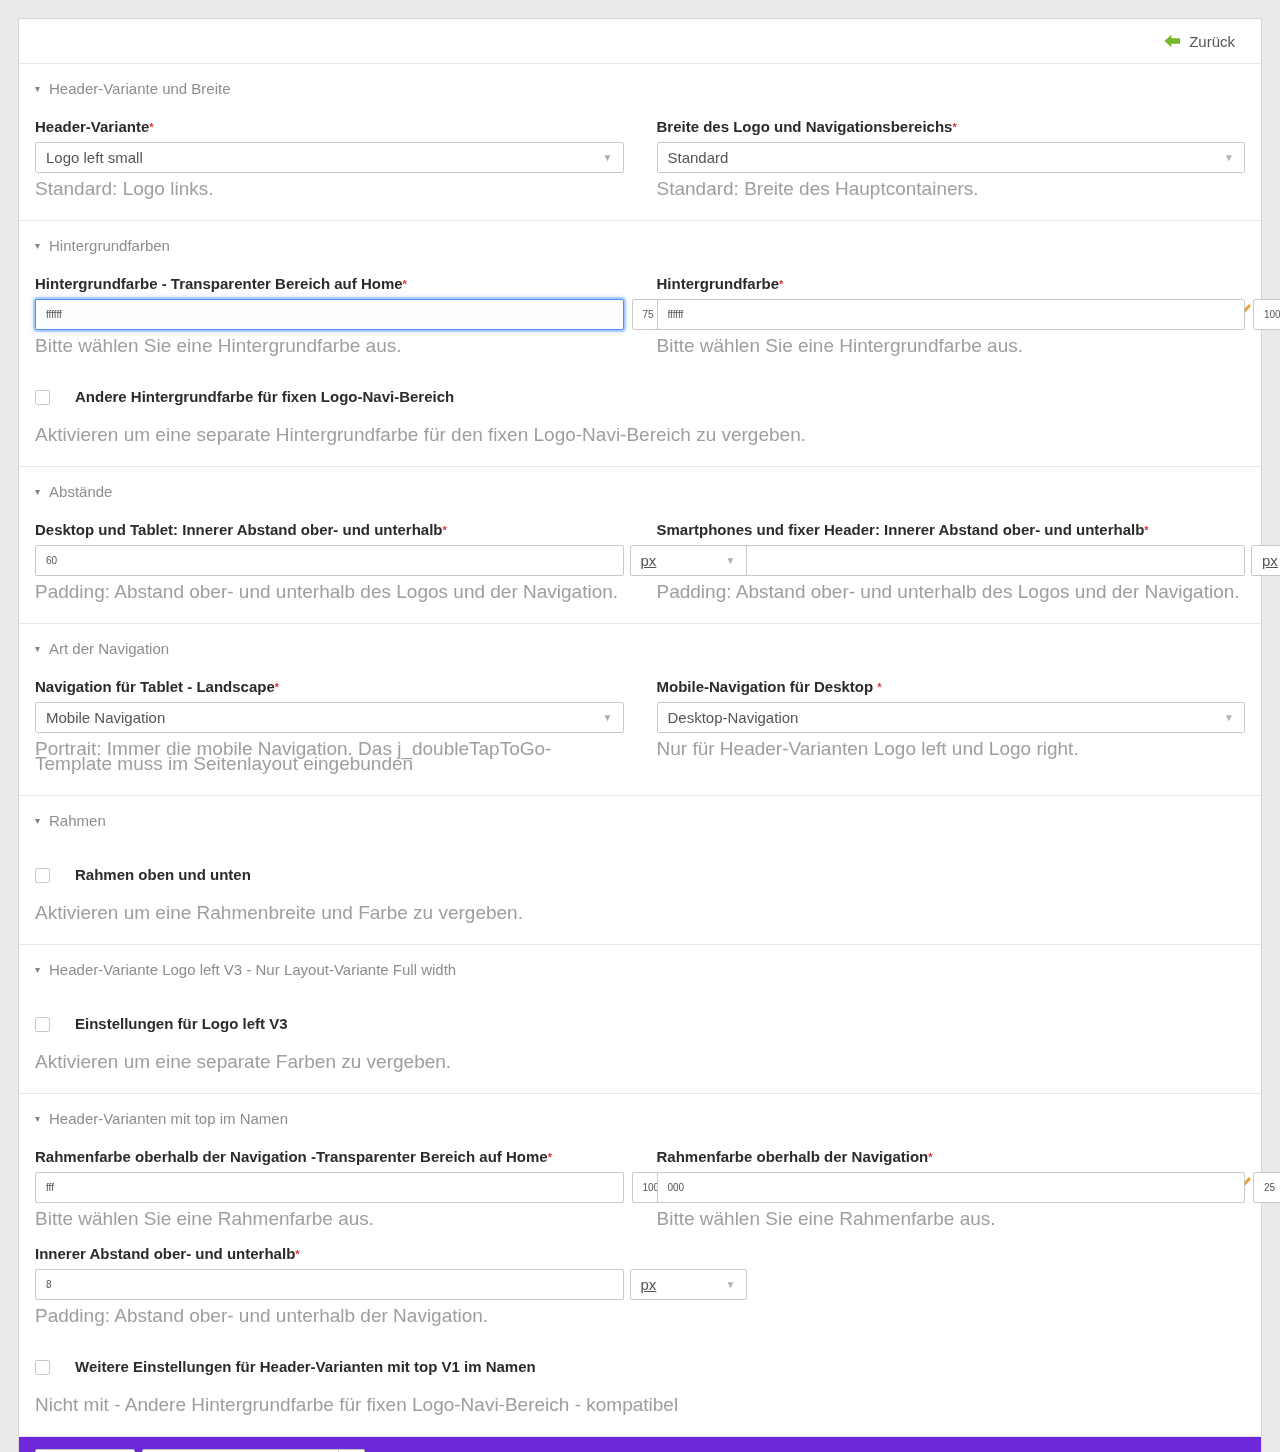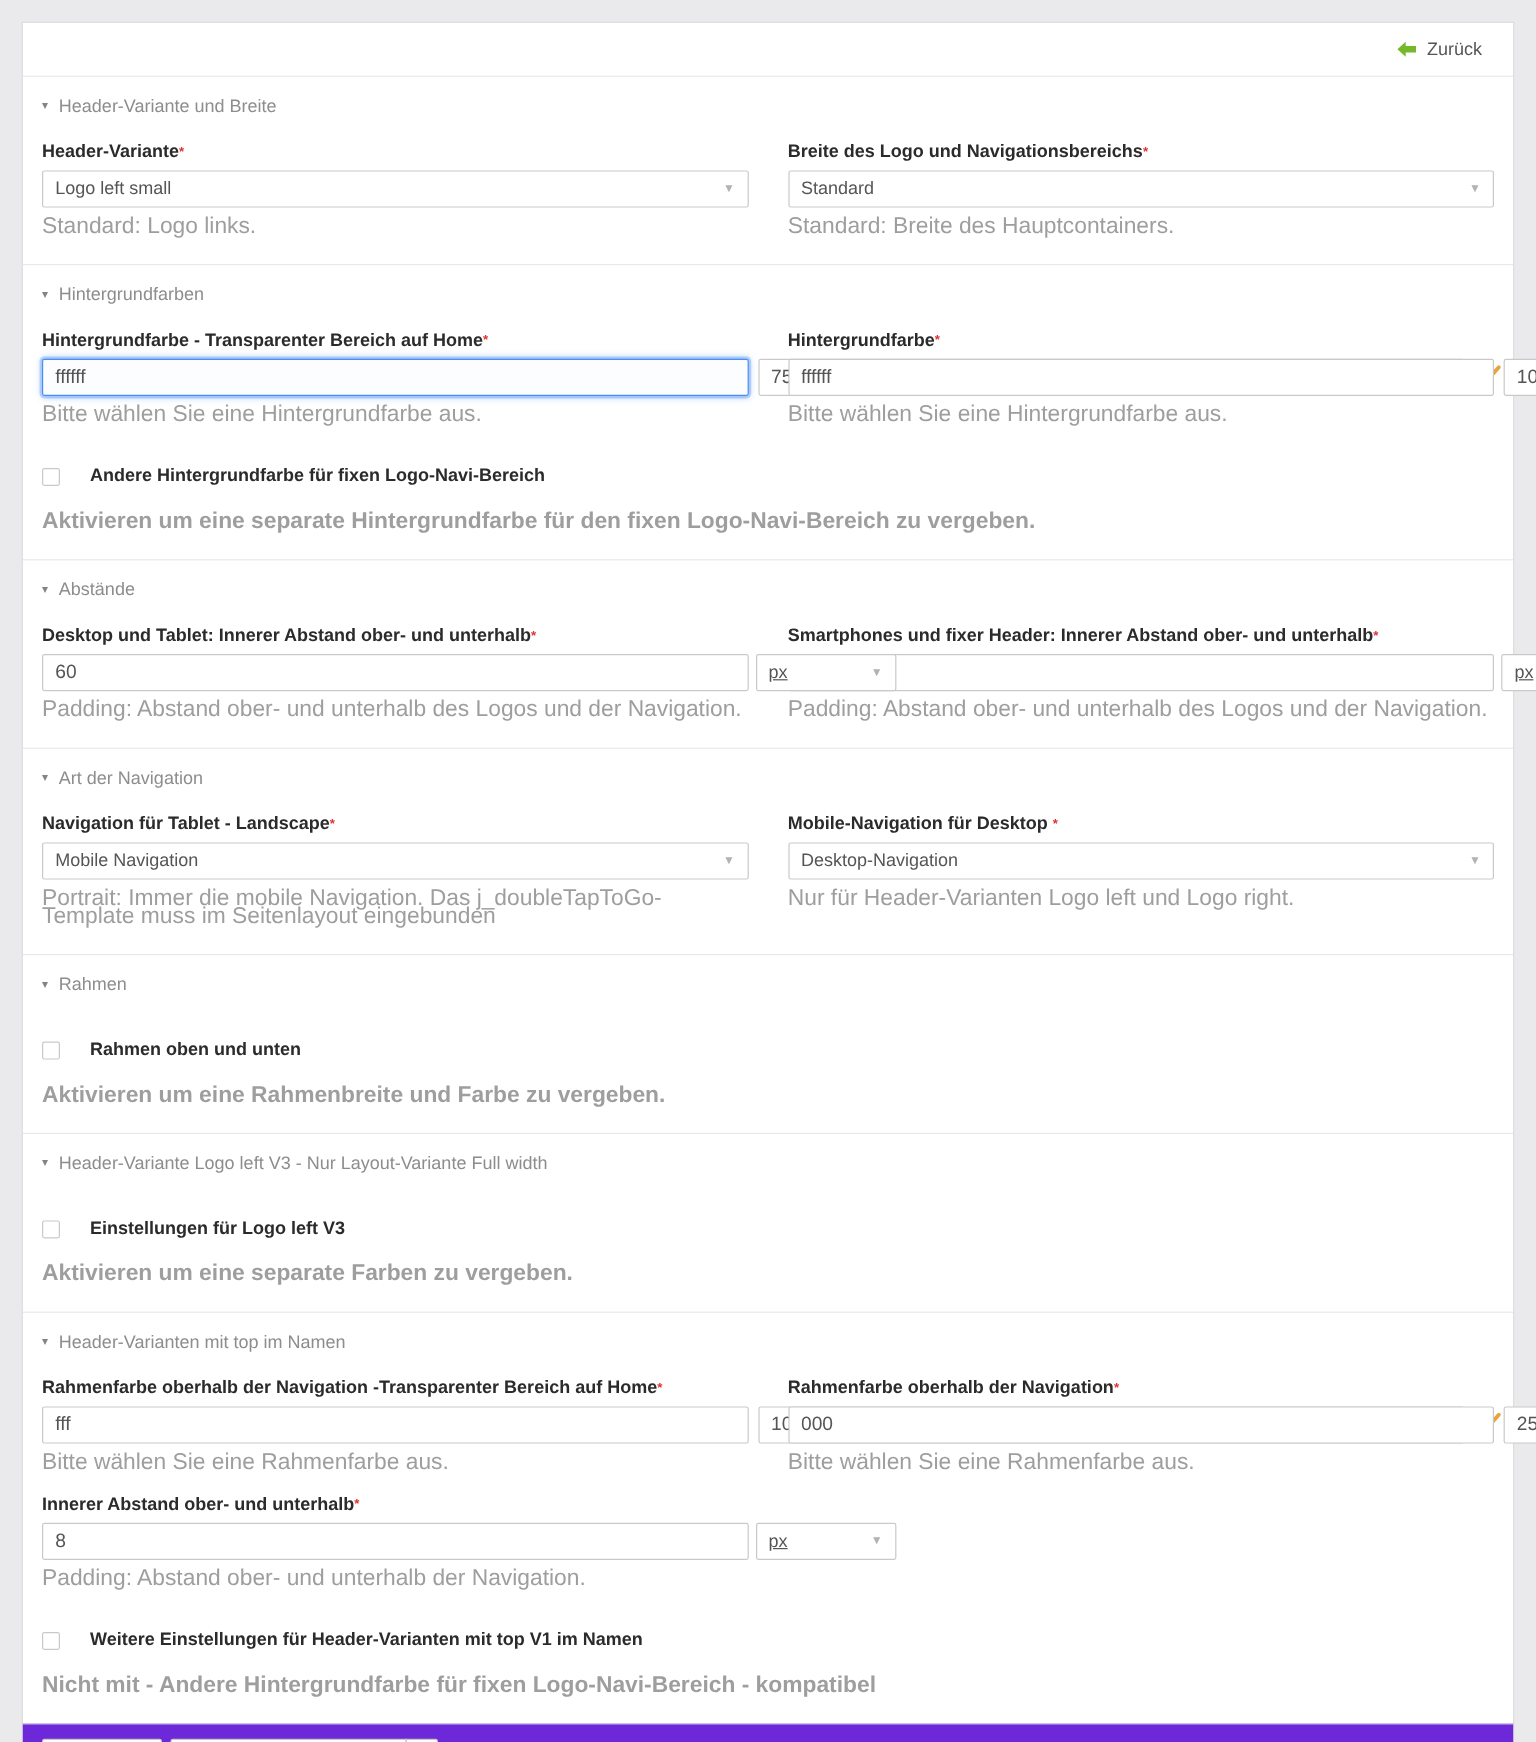--- a/index.html
+++ b/index.html
@@ -56,21 +56,21 @@
     margin-bottom: 6px;
   }
   .req { color: #e03131; font-size: 11px; vertical-align: top; }
   .desc { margin-top: 8px; font-size: 19px; line-height: 15px; color: #9e9e9e; }
 
   input.text {
     height: 31px;
     border: 1px solid #c9c9c9;
     border-radius: 2px;
     padding: 0 10px;
-    font-size: 16px;
+    font-size: 10px;
     color: #555;
     font-family: inherit;
     background: #fff;
     outline: none;
     width: 100%;
   }
   input.text.focused {
     border: 1px solid #4a90f2;
     box-shadow: 0 0 0 2px rgba(90,150,245,.35), 0 0 6px rgba(74,144,242,.55);
     background: #fbfdff;
@@ -112,21 +112,21 @@
     appearance: none;
     width: 15px; height: 15px;
     border: 1px solid #c9c9c9;
     border-radius: 2px;
     background: #fff;
     margin: 0;
     cursor: pointer;
     flex: none;
   }
   .check-row .label { margin: 16px; }
-  .check-field .desc { margin-top: 5px; font-weight: bold; }
+  .check-field .desc { margin-top: 5px; }
   .gap { margin-top: 19px; }
 
   
   .footer {
     border-top: 1px solid #e2e2e2;
     background: #6d28d9;
     padding: 12px 16px;
     display: flex;
     align-items: flex-start;
     gap: 7px;

